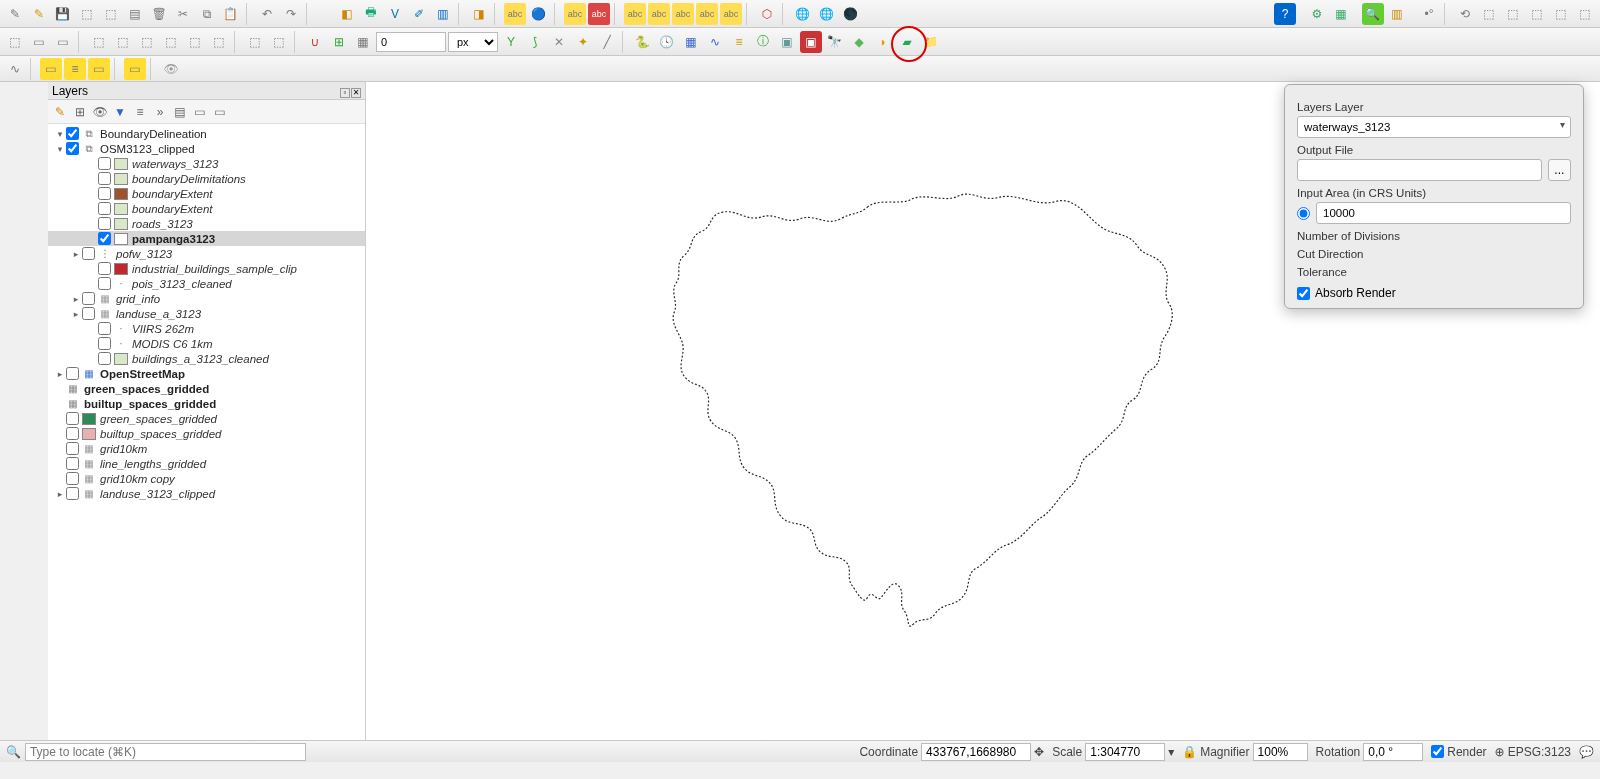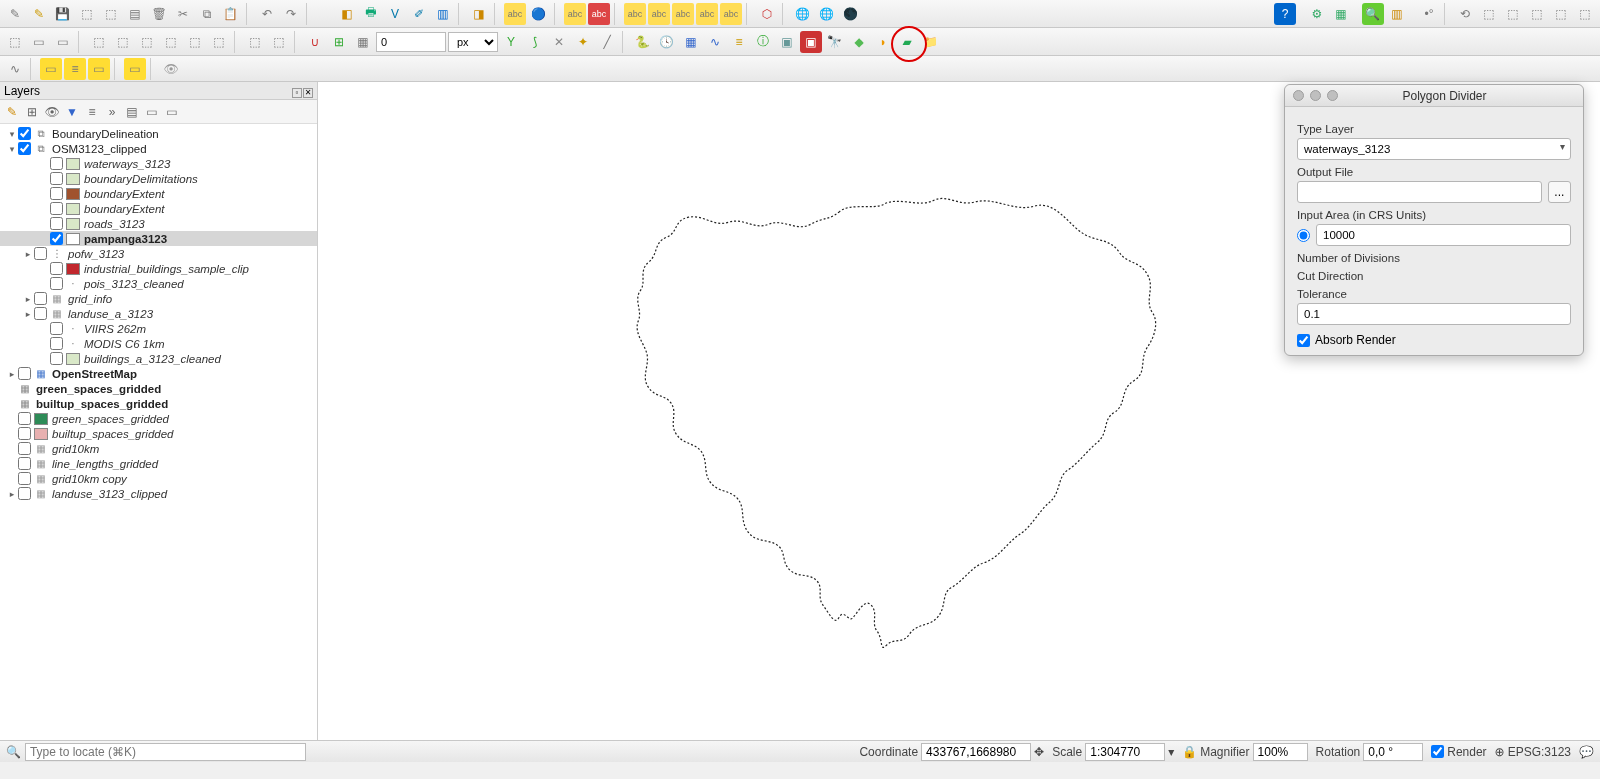--- a/index.html
+++ b/index.html
@@ -6,21 +6,21 @@
 html, body { width: 1600px; height: 779px; overflow: hidden; background: #f0f0f0; }
 .toolbar { display: flex; align-items: center; height: 28px; background: linear-gradient(#f8f8f8,#e8e8e8); border-bottom: 1px solid #c8c8c8; padding: 0 4px; gap: 2px; }
 .tb-btn { width: 22px; height: 22px; display: inline-flex; align-items: center; justify-content: center; border-radius: 3px; color: #777; }
 .tb-btn.color { opacity: 1; }
 .tb-sep { width: 6px; height: 22px; border-left: 1px solid #ccc; margin: 0 2px; }
 .tb-input { height: 20px; border: 1px solid #bbb; background: #fff; padding: 0 4px; font-size: 11px; }
 .spin { width: 70px; }
 .select-small { width: 50px; }
 .circled { position: relative; }
 .circled::after { content:""; position:absolute; left:-5px; top:-5px; width:32px; height:32px; border:2px solid #d00; border-radius:50%; }
-.main { display: flex; height: 658px; }
+.main { display: flex; height: 658px; padding-left: 48px; }
 .layers-panel { width: 318px; background: #f5f5f5; border-right: 1px solid #ccc; display: flex; flex-direction: column; }
 .panel-title { height: 18px; background: #e8e8e8; border-bottom: 1px solid #ccc; padding: 0 4px; font-size: 11px; display:flex; align-items:center; justify-content:space-between; }
 .panel-title .winbtns span { display:inline-block; width:10px; height:10px; border:1px solid #999; margin-left:1px; font-size:8px; line-height:8px; text-align:center; }
 .layers-toolbar { height: 24px; display:flex; align-items:center; gap:4px; padding:0 4px; border-bottom:1px solid #ddd; }
 .layers-toolbar span { width:16px; height:16px; display:inline-flex; align-items:center; justify-content:center; color:#666; }
 .tree { flex:1; overflow:auto; background:#fff; padding:2px 0; }
 .tree-row { display:flex; align-items:center; height:15px; padding-right:4px; white-space:nowrap; }
 .tree-row.sel { background:#d6d6d6; }
 .tree-row .exp { width:12px; text-align:center; color:#666; font-size:9px; cursor:default;}
 .tree-row input[type=checkbox] { margin: 0 3px 0 0; }
@@ -341,50 +341,41 @@
         </div>
       </div>
   </div>
 
   <div class="canvas">
     <svg class="mapsvg" viewBox="0 0 1280 658">
       <path d="M 520 130 C 530 120 555 128 565 122 C 580 114 600 126 615 118 C 628 112 640 124 655 120 C 675 114 695 130 715 124 C 735 118 748 140 762 150 C 775 160 790 155 800 170 C 808 182 820 178 828 192 C 836 205 825 218 833 230 C 840 240 835 255 828 265 C 820 277 828 290 815 298 C 800 307 808 322 795 330 C 783 337 790 350 778 360 C 768 368 760 380 748 388 C 738 395 742 410 730 420 C 720 428 712 445 700 452 C 688 460 680 475 665 480 C 652 484 645 498 632 505 C 622 511 628 525 618 535 C 610 544 598 540 590 552 C 584 561 575 555 568 562 C 560 570 565 557 558 548 C 552 540 560 530 552 522 C 546 516 540 528 534 535 C 530 540 525 525 520 535 C 516 543 510 530 504 522 C 498 514 505 505 498 498 C 490 490 480 495 472 488 C 462 480 468 468 458 462 C 448 456 438 460 430 450 C 420 438 428 425 418 415 C 410 407 400 410 392 400 C 384 390 390 378 382 368 C 375 360 365 362 358 352 C 350 341 360 330 352 320 C 346 312 337 315 330 305 C 322 294 332 282 328 270 C 325 260 315 250 320 238 C 324 228 315 218 322 208 C 328 200 320 188 330 180 C 340 172 335 160 348 155 C 360 150 355 138 370 135 C 385 132 395 145 410 140 C 425 135 435 148 450 142 C 465 136 478 150 492 142 C 505 135 510 138 520 130 Z" fill="none" stroke="#222" stroke-width="1.2" stroke-dasharray="2,2"></path>
     </svg>
 
     <div class="dialog">
-      <div class="dlg-title">
-        <div class="dlg-dots">
-            <span></span>
-            <span></span>
-            <span></span>
-          </div>
-        <div class="t">Polygon Divider</div>
-      </div>
       <div class="dlg-body">
-        <label>Type Layer</label>
+        <label>Layers Layer</label>
         <div class="sel-wrap"><select><option>waterways_3123</option></select></div>
 
         <label>Output File</label>
         <div class="row">
           <input type="text" value="" style="">
           <button class="browse">...</button>
         </div>
 
         <label>Input Area (in CRS Units)</label>
         <div class="radio-row">
           <input type="radio" name="mode" checked="" style="">
           <input type="text" value="10000" style="">
         </div>
 
         <label>Number of Divisions</label>
 
         <label>Cut Direction</label>
 
         <label>Tolerance</label>
-        <input type="text" value="0.1" style="">
 
         <div class="chk-row">
           <input type="checkbox" checked="" style="">
           <span>Absorb Render</span>
         </div>
       </div>
     </div>
   </div>
 </div>
 

